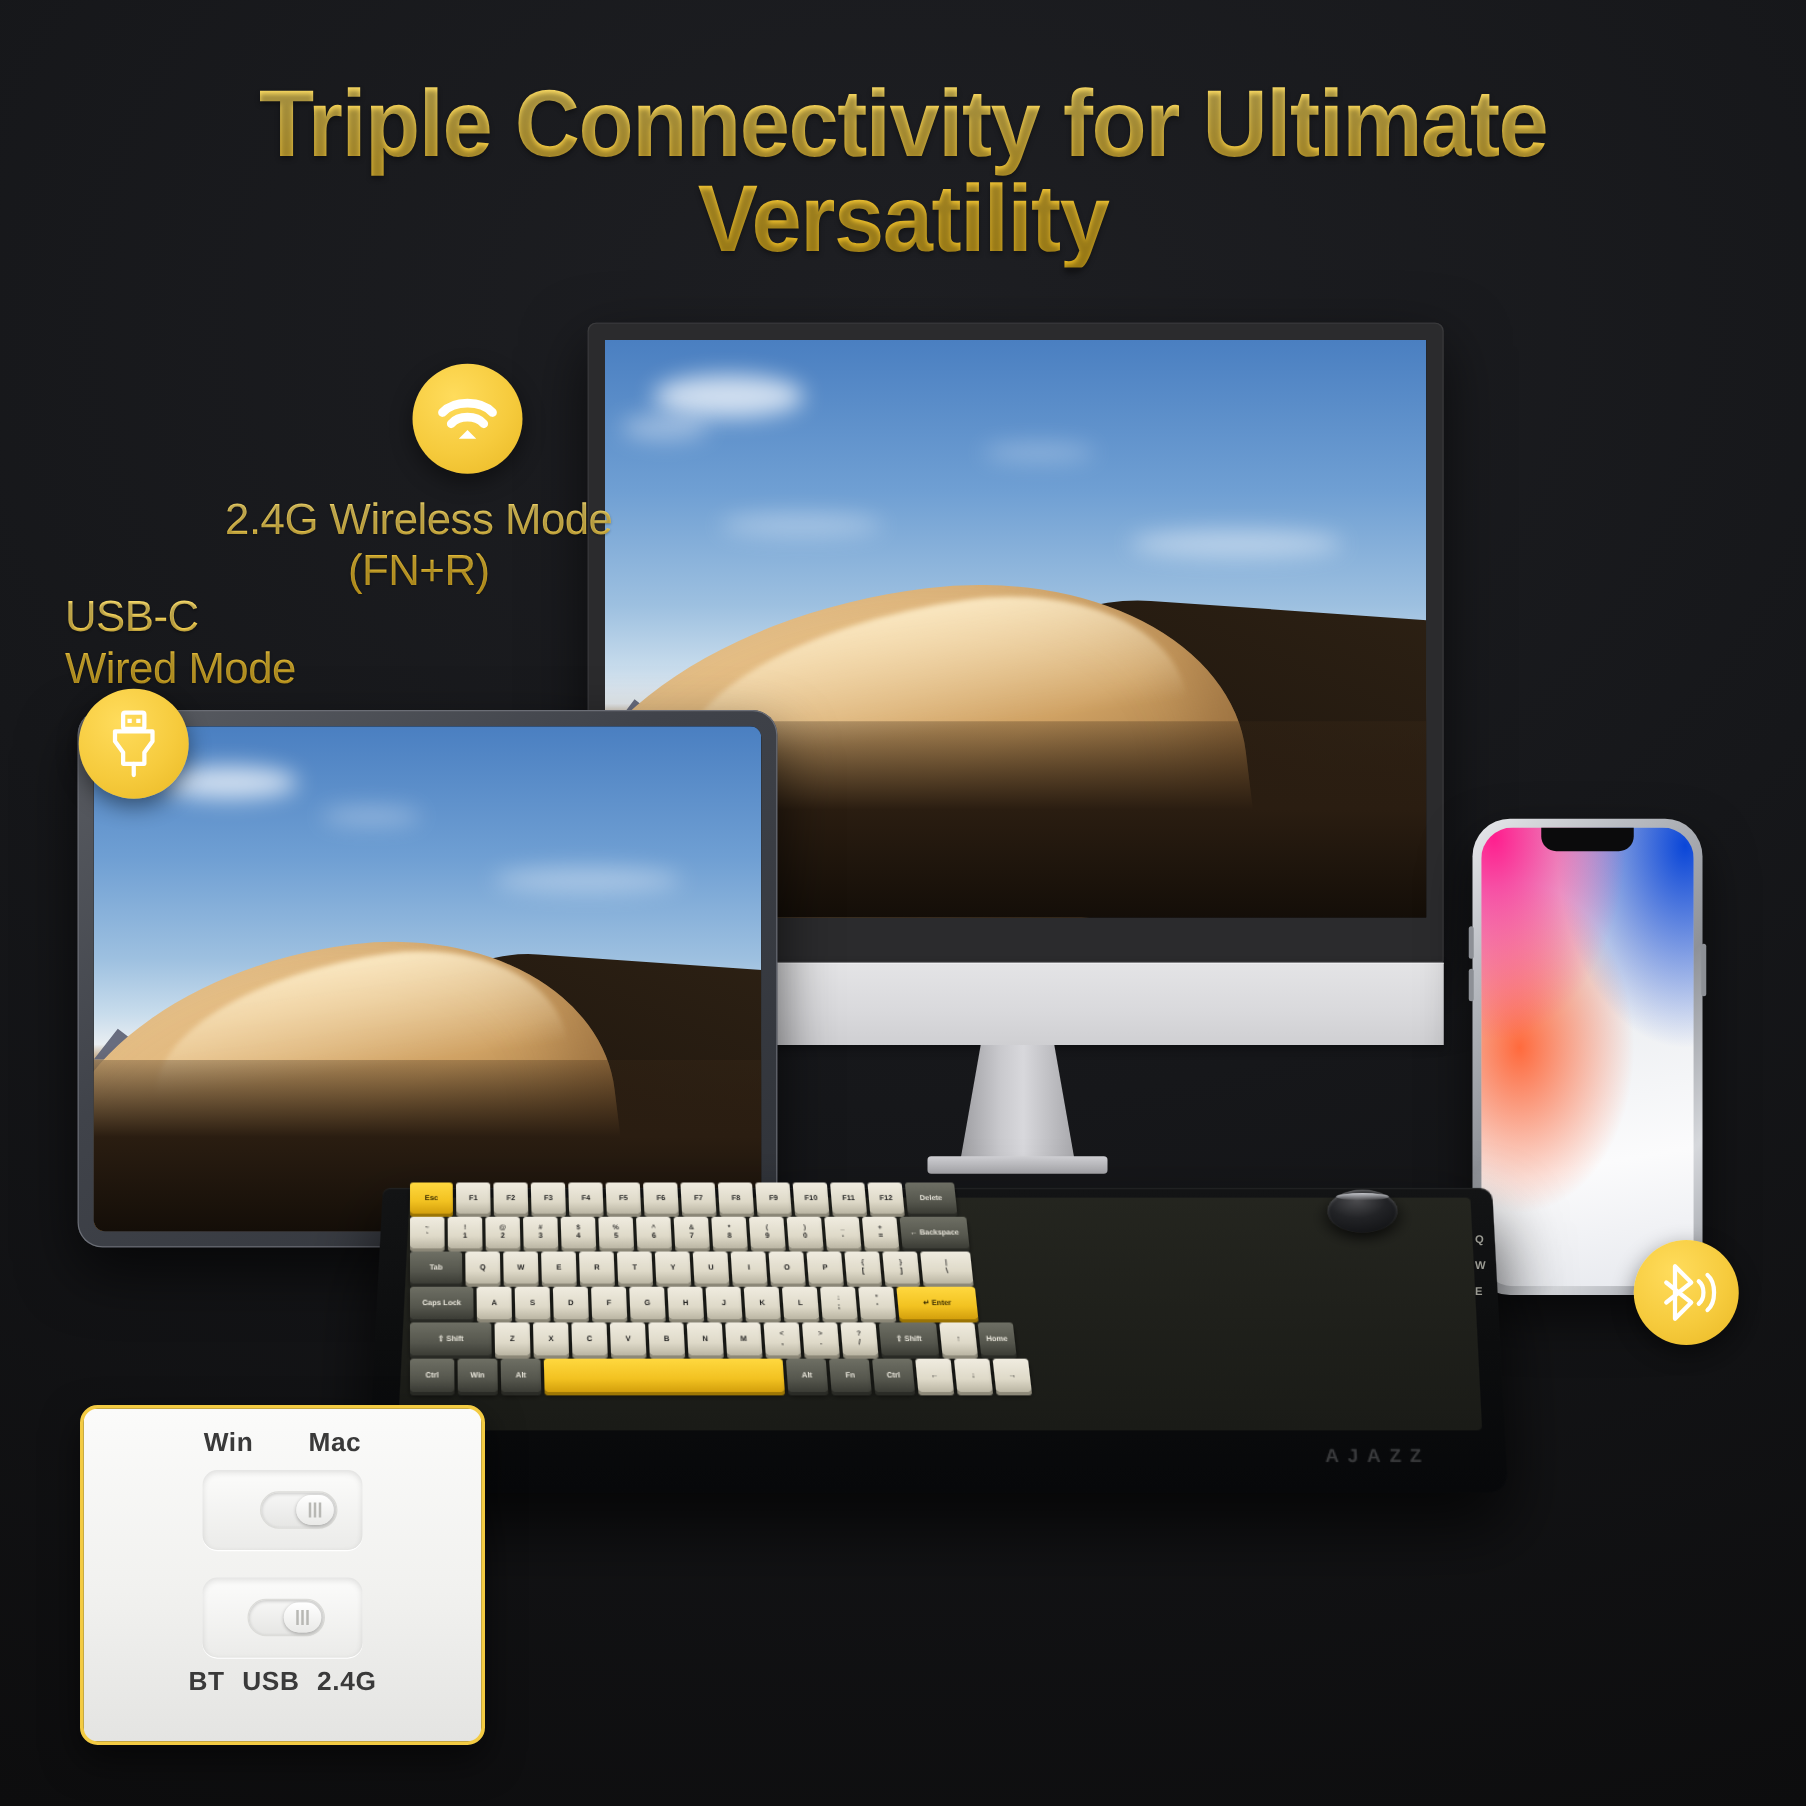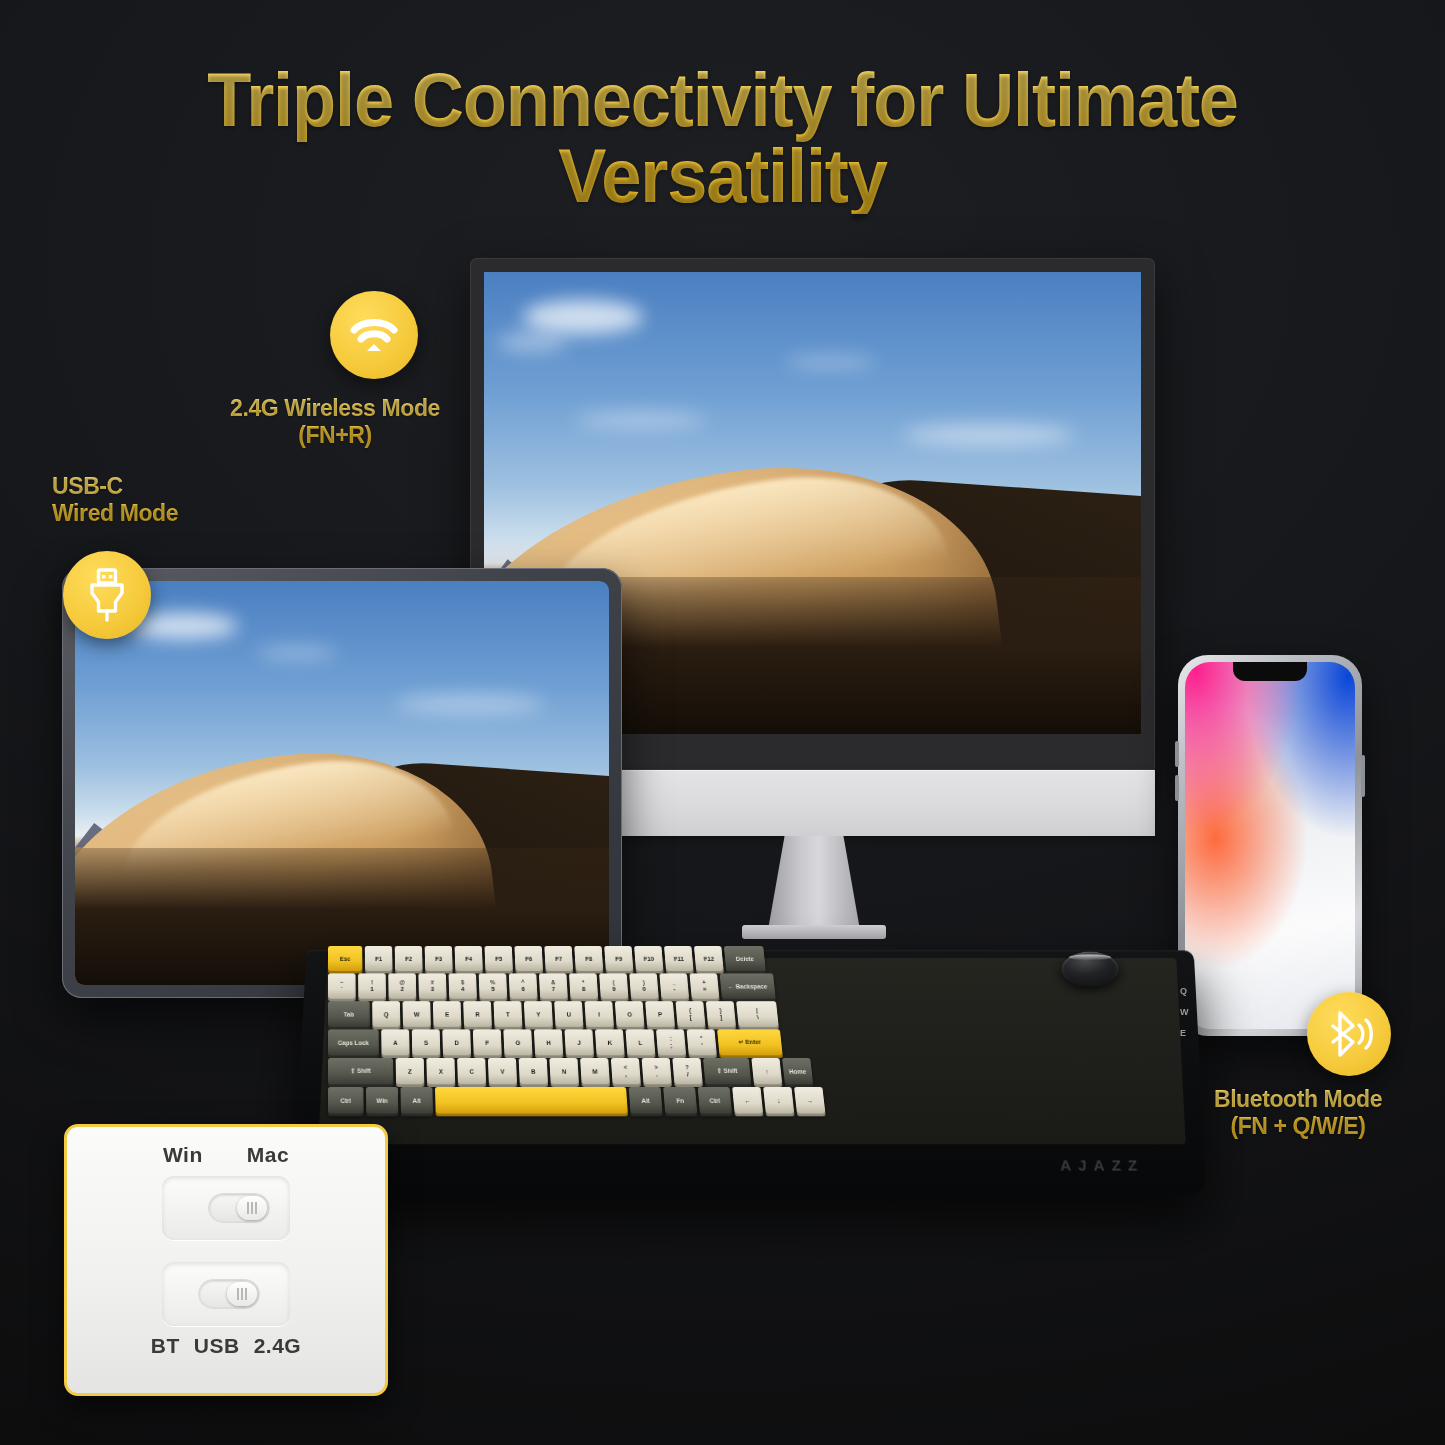--- a/index.html
+++ b/index.html
@@ -23,21 +23,21 @@
     transform:scaleX(.95);
     color:#f3c73c;
     background:linear-gradient(180deg,#ffe16a 0%,#f5c93b 45%,#e8b81f 100%);
     -webkit-background-clip:text; background-clip:text; -webkit-text-fill-color:transparent;
     text-shadow:0 2px 4px rgba(0,0,0,.35);
   }
 
   
   .yl{
     position:absolute;
-    font-size:23px; font-weight:bold; line-height:1.18;
+    font-size:35px; font-weight:normal; line-height:1.18;
     letter-spacing:-.4px;
     background:linear-gradient(180deg,#ffe477 0%,#f6cb3e 55%,#e3b320 100%);
     -webkit-background-clip:text; background-clip:text; -webkit-text-fill-color:transparent;
     color:#f3c73c;
     white-space:pre-line;
     text-shadow:0 1px 2px rgba(0,0,0,.3);
   }
   .yl.c{ text-align:center; }
 
   
@@ -532,22 +532,20 @@
 
   <div class="badge" style="left:1307px;top:992px;width:84px;height:84px;">
     <svg width="52" height="50" viewBox="0 0 52 50" aria-hidden="true">
       <g fill="none" stroke="#ffffff" stroke-width="3.4" stroke-linecap="round" stroke-linejoin="round">
         <path d="M17 4 v42 L30 33 L10 17 M10 33 L30 17 L17 4"></path>
         <path d="M36 16 C41 20, 41 30, 36 34"></path>
         <path d="M43 11 C50 17, 50 33, 43 39"></path>
       </g>
     </svg>
   </div>
-  <div class="yl c" style="left:1150px;top:1086px;width:296px;">Bluetooth Mode
-(FN + Q/W/E)</div>
 
   <div id="switch-panel">
     <div class="sw-labels">
       <span>Win</span>
       <span>Mac</span>
     </div>
     <div class="sw-shell">
       <div class="sw-track right">
         <div class="sw-knob pos-right">
             <i></i>

